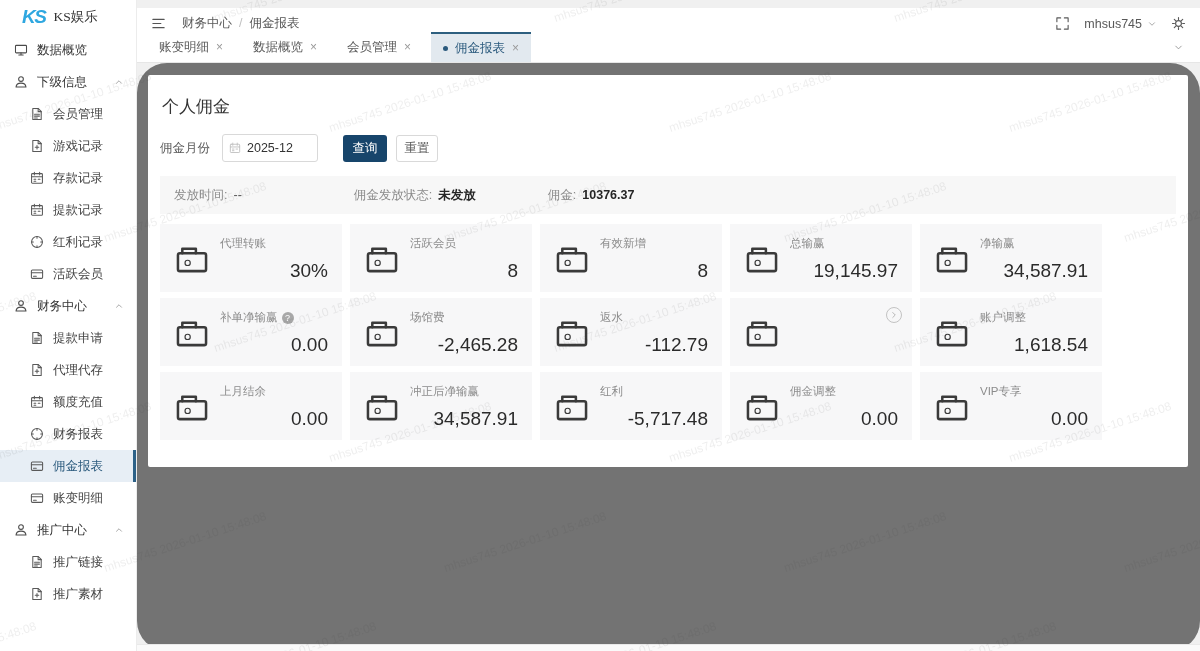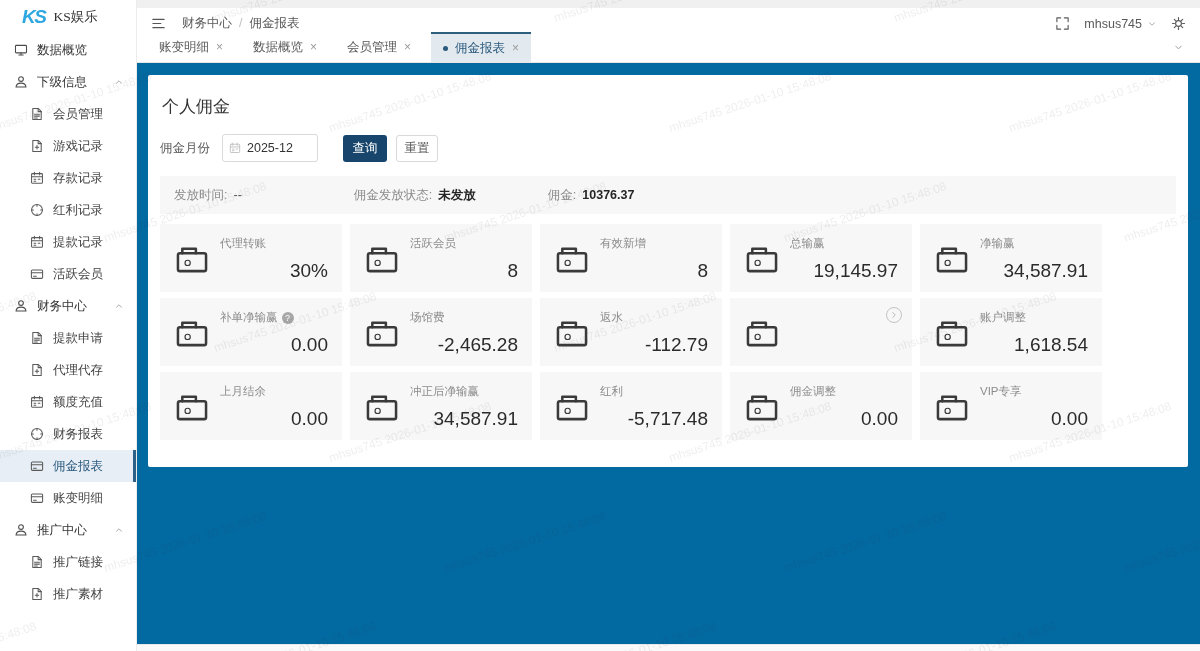--- a/index.html
+++ b/index.html
@@ -36,21 +36,21 @@
   .tabbar { position:absolute; left:137px; top:32px; right:0; height:31px; background:#fff; border-bottom:1px solid #e6e6e6; display:flex; align-items:stretch; padding-left:12px; }
   .tab { display:inline-flex; align-items:center; padding:0 10px; margin-right:10px; font-size:12.5px; color:#595959; cursor:pointer; }
   .tab .x { margin-left:7px; color:#9a9a9a; font-size:12px; line-height:1; }
   .tab .x::after { content:"×"; }
   .tab.active { background:#e2e9ef; border-top:2px solid #2d5f7f; color:#2b5a7d; padding:0 12px; }
   .tab.active .dot { width:5px; height:5px; border-radius:50%; background:#2b5a7d; margin-right:7px; }
   .tab-extra { margin-left:auto; display:flex; align-items:center; padding-right:16px; }
   .tab-extra .chev-d { width:11px; height:11px; color:#8c8c8c; cursor:pointer; }
 
   
-  .content { position:absolute; left:137px; top:63px; right:0; bottom:0; background:#0369a1; }
+  .content { position:absolute; left:137px; top:63px; right:0; bottom:0; background:#737373;border-radius:30px; }
   .panel { position:absolute; left:11px; top:12px; width:1040px; height:392px; background:#fff; border-radius:2px; padding:12px 12px 0 12px; }
   .panel-title { font-size:17px; color:#333; margin:8px 0 16px 2px; }
   .filter-row { display:flex; align-items:center; margin-bottom:14px; }
   .filter-label { font-size:12.5px; color:#595959; margin-right:12px; }
   .date-input { width:96px; height:28px; border:1px solid #d9d9d9; border-radius:3px; display:flex; align-items:center; padding:0 6px; background:#fff; }
   .date-input .cal { width:12px; height:12px; color:#bfbfbf; margin-right:6px; flex:none; }
   .date-input input { border:none; outline:none; width:100%; font-size:12.5px; color:#333; font-family:inherit; background:transparent; }
   .btn-primary { margin-left:25px; width:44px; height:27px; background:#17456b; color:#fff; border:none; border-radius:3px; font-size:12.5px; cursor:pointer; font-family:inherit; }
   .btn-default { margin-left:9px; width:42px; height:27px; background:#fff; color:#595959; border:1px solid #d9d9d9; border-radius:3px; font-size:12.5px; cursor:pointer; font-family:inherit; }
 
@@ -172,29 +172,29 @@
         <span>游戏记录</span>
       </div>
     <div class="m-item sub">
         <svg class="ic mi">
           <use href="#i-calendar"></use>
         </svg>
         <span>存款记录</span>
       </div>
     <div class="m-item sub">
         <svg class="ic mi">
+          <use href="#i-calendar"></use>
+        </svg>
+        <span>提款记录</span>
+      </div>
+    <div class="m-item sub">
+        <svg class="ic mi">
           <use href="#i-compass"></use>
         </svg>
         <span>红利记录</span>
-      </div>
-    <div class="m-item sub">
-        <svg class="ic mi">
-          <use href="#i-calendar"></use>
-        </svg>
-        <span>提款记录</span>
       </div>
     <div class="m-item sub">
         <svg class="ic mi">
           <use href="#i-card"></use>
         </svg>
         <span>活跃会员</span>
       </div>
     <div class="m-item">
         <svg class="ic mi">
           <use href="#i-user"></use>

